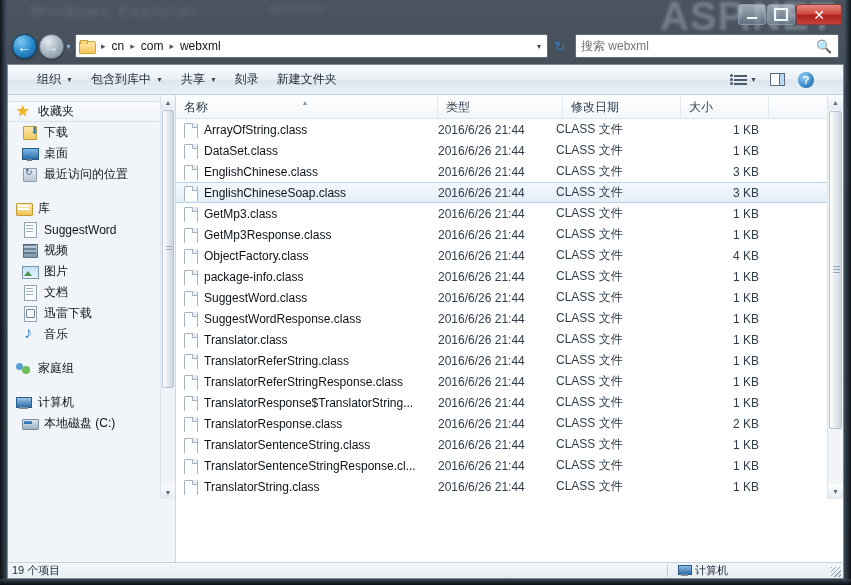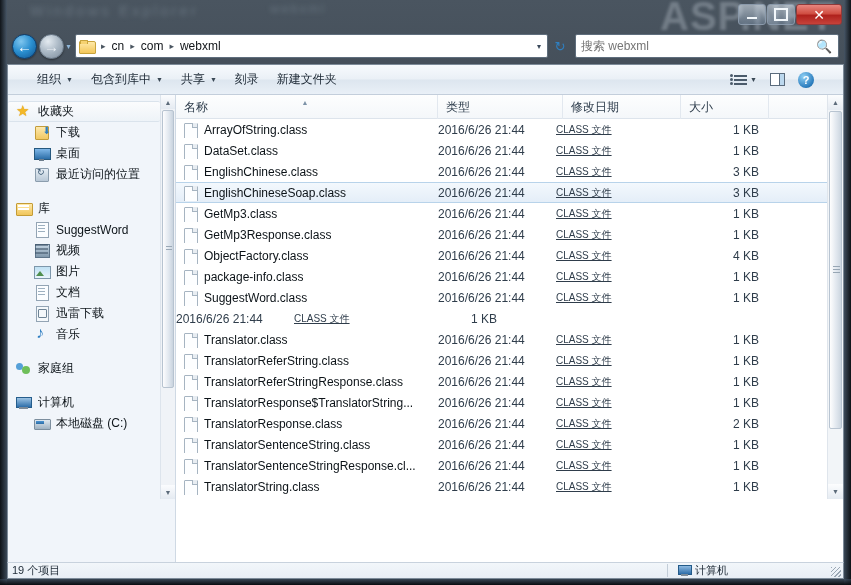--- a/index.html
+++ b/index.html
@@ -183,21 +183,21 @@
   }
   #sb-thumb::after{
     content:""; position:absolute; left:3px; top:50%; margin-top:-3px;
     width:6px; height:6px;
     background: repeating-linear-gradient(180deg,#9aa8b6 0 1px,transparent 1px 3px);
   }
   #sb-spacer { flex:1; }
   .sb-list { padding-top:6px; }
   .sb-item {
     height:21px; display:flex; align-items:center; gap:6px;
-    padding-left:26px; font-size:12px; color:#0d1419; white-space:nowrap;
+    padding-left:14px; font-size:12px; color:#0d1419; white-space:nowrap;
   }
   .sb-item.root { padding-left:8px; }
   .sb-item.sel {
     background:linear-gradient(180deg,#fbfcfd,#eef3f8);
     border-top:1px solid #dae3ec; border-bottom:1px solid #dae3ec;
     width:152px; border-radius:2px;
   }
   .sb-gap { height:13px; }
   .ic { width:16px; height:15px; flex:0 0 16px; position:relative; }
   
@@ -280,21 +280,21 @@
     height:21px; display:flex; align-items:center; white-space:nowrap;
   }
   .row.selected {
     background:linear-gradient(180deg,#f3f8fd,#e4eef8);
     border-top:1px solid #b8d3ea; border-bottom:1px solid #b8d3ea;
     height:21px;
   }
   .c-name { width:262px; display:flex; align-items:center; gap:7px; padding-left:8px;
     font-size:12px; color:#0c1318; overflow:hidden; }
   .c-date { width:118px; font-size:12px; color:#2f3d4b; }
-  .c-type { width:125px; font-size:10px; color:#2f3d4b;text-decoration:underline; }
+  .c-type { width:125px; font-size:12px; color:#2f3d4b; }
   .c-size { width:88px; font-size:12px; color:#2f3d4b; text-align:right; padding-right:10px; }
   .file-ico { width:13px; height:16px; flex:0 0 13px; position:relative; }
   .file-ico::before{
     content:""; position:absolute; left:0; top:1px; width:12px; height:14px;
     background:#fdfeff; border:1px solid #a6b4c1; border-radius:1px;
   }
   .file-ico::after{
     content:""; position:absolute; right:0px; top:1px; width:4px; height:4px;
     background:#e8edf2; border-left:1px solid #a6b4c1; border-bottom:1px solid #a6b4c1;
   }
@@ -607,20 +607,24 @@
             <div class="row">
               <div class="c-name">
                 <span class="file-ico"></span>
                 <span class="truncated">SuggestWord.class</span>
               </div>
               <div class="c-date">2016/6/26 21:44</div>
               <div class="c-type">CLASS 文件</div>
               <div class="c-size">1 KB</div>
             </div>
             <div class="row">
+              <div class="c-name">
+                <span class="file-ico"></span>
+                <span class="truncated">SuggestWordResponse.class</span>
+              </div>
               <div class="c-date">2016/6/26 21:44</div>
               <div class="c-type">CLASS 文件</div>
               <div class="c-size">1 KB</div>
             </div>
             <div class="row">
               <div class="c-name">
                 <span class="file-ico"></span>
                 <span class="truncated">Translator.class</span>
               </div>
               <div class="c-date">2016/6/26 21:44</div>

